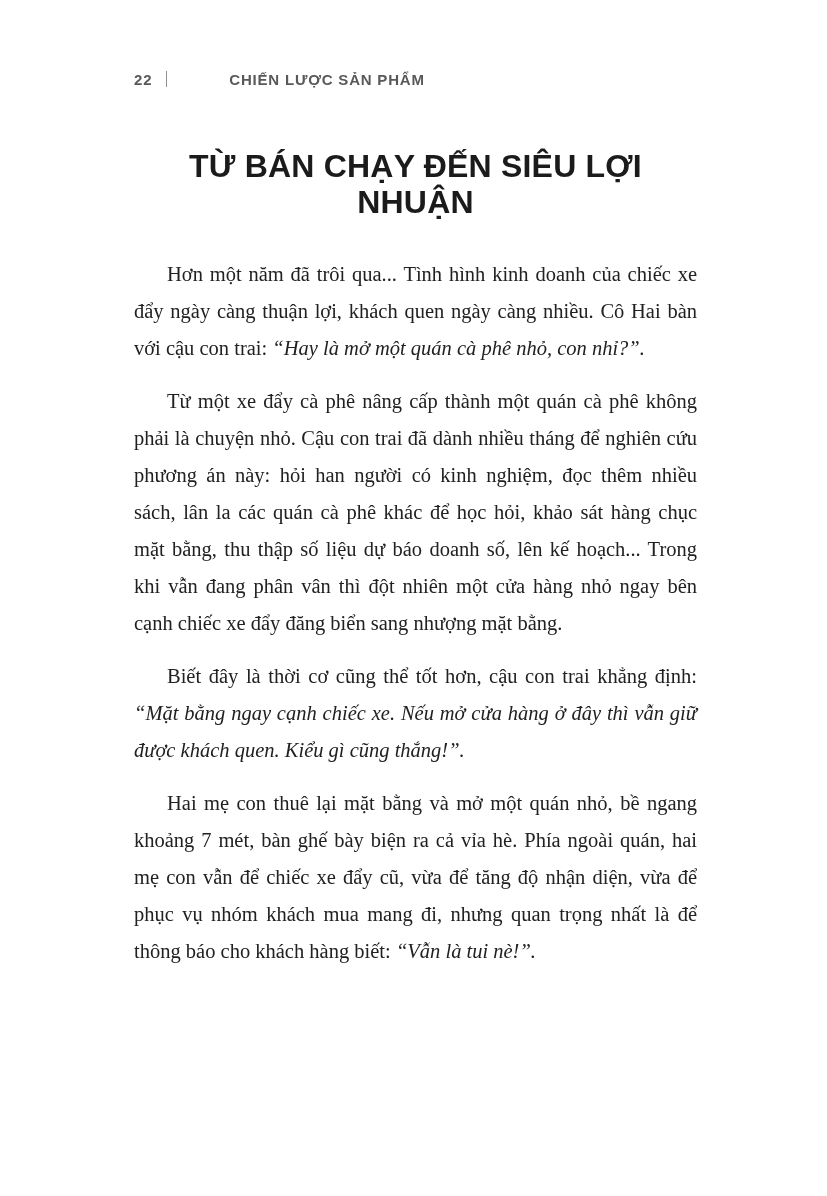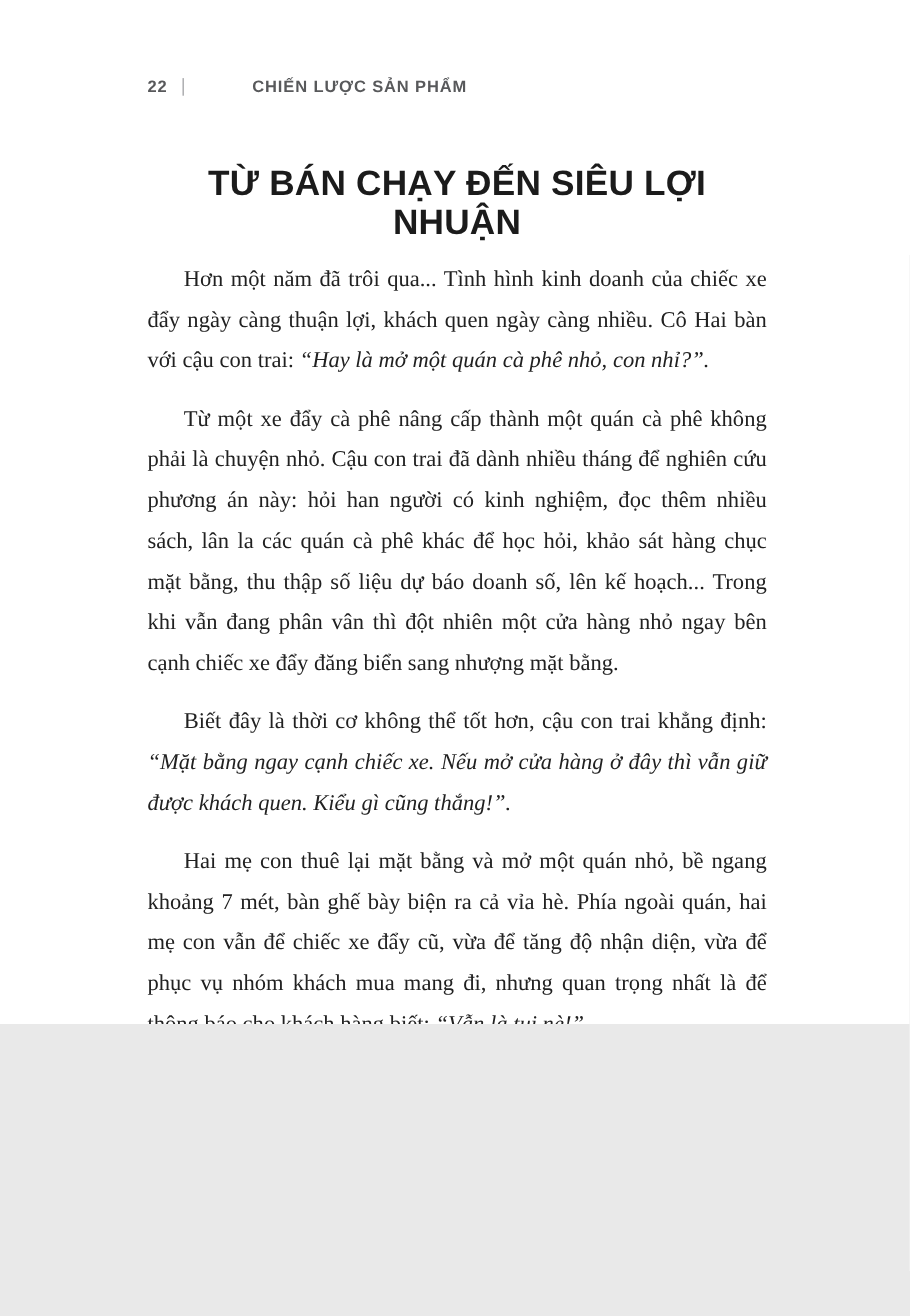--- a/index.html
+++ b/index.html
@@ -11,21 +11,21 @@
   }
   * { box-sizing: border-box; }
   html, body { margin: 0; padding: 0; }
   body {
     background: #e9e9e9;
     font-family: "Liberation Serif", "DejaVu Serif", serif;
   }
   .page {
     position: relative;
     width: 827px;
-    height: 931px;
+    height: 1196px;
     margin: 0 auto;
     background: var(--background);
     padding: 70px 130px 0 134px;
     overflow: hidden;
   }
   .page-header {
     display: flex;
     align-items: center;
     font-family: "Liberation Sans", "DejaVu Sans", sans-serif;
     color: var(--header);
@@ -52,21 +52,21 @@
     text-align: center;
     font-family: "Liberation Sans", "DejaVu Sans", sans-serif;
     font-weight: 700;
     font-size: 32px;
     line-height: 36px;
     letter-spacing: 0.2px;
     color: var(--title);
     text-transform: uppercase;
   }
   .body-text {
-    margin-top: 16px;
+    margin-top: 36px;
     font-size: 20.5px;
     line-height: 37px;
     color: var(--text);
     text-align: justify;
   }
   .body-text p {
     margin: 0 0 16px 0;
     text-indent: 33px;
   }
   .it { font-style: italic; }
@@ -82,18 +82,18 @@
     <span class="running-title">CHIẾN LƯỢC SẢN PHẨM</span>
   </header>
 
   <h1 class="chapter-title">TỪ BÁN CHẠY ĐẾN SIÊU LỢI NHUẬN</h1>
 
   <section class="body-text">
     <p><span>Hơn một năm đã trôi qua... Tình hình kinh doanh của chiếc xe đẩy ngày càng thuận lợi, khách quen ngày càng nhiều. Cô Hai bàn với cậu con trai: </span><span class="it">“Hay là mở một quán cà phê nhỏ, con nhỉ?”.</span></p>
 
     <p><span>Từ một xe đẩy cà phê nâng cấp thành một quán cà phê không phải là chuyện nhỏ. Cậu con trai đã dành nhiều tháng để nghiên cứu phương án này: hỏi han người có kinh nghiệm, đọc thêm nhiều sách, lân la các quán cà phê khác để học hỏi, khảo sát hàng chục mặt bằng, thu thập số liệu dự báo doanh số, lên kế hoạch... Trong khi vẫn đang phân vân thì đột nhiên một cửa hàng nhỏ ngay bên cạnh chiếc xe đẩy đăng biển sang nhượng mặt bằng.</span></p>
 
-    <p><span>Biết đây là thời cơ không thể tốt hơn, cậu con trai khẳng định: </span><span class="it">“Mặt bằng ngay cạnh chiếc xe. Nếu mở cửa hàng ở đây thì vẫn giữ được khách quen. Kiểu gì cũng thắng!”.</span></p>
+    <p><span>Biết đây là thời cơ cũng thể tốt hơn, cậu con trai khẳng định: </span><span class="it">“Mặt bằng ngay cạnh chiếc xe. Nếu mở cửa hàng ở đây thì vẫn giữ được khách quen. Kiểu gì cũng thắng!”.</span></p>
 
     <p><span>Hai mẹ con thuê lại mặt bằng và mở một quán nhỏ, bề ngang khoảng 7 mét, bàn ghế bày biện ra cả vỉa hè. Phía ngoài quán, hai mẹ con vẫn để chiếc xe đẩy cũ, vừa để tăng độ nhận diện, vừa để phục vụ nhóm khách mua mang đi, nhưng quan trọng nhất là để thông báo cho khách hàng biết: </span><span class="it">“Vẫn là tui nè!”.</span></p>
   </section>
 
 </div>
 
 </body></html>

